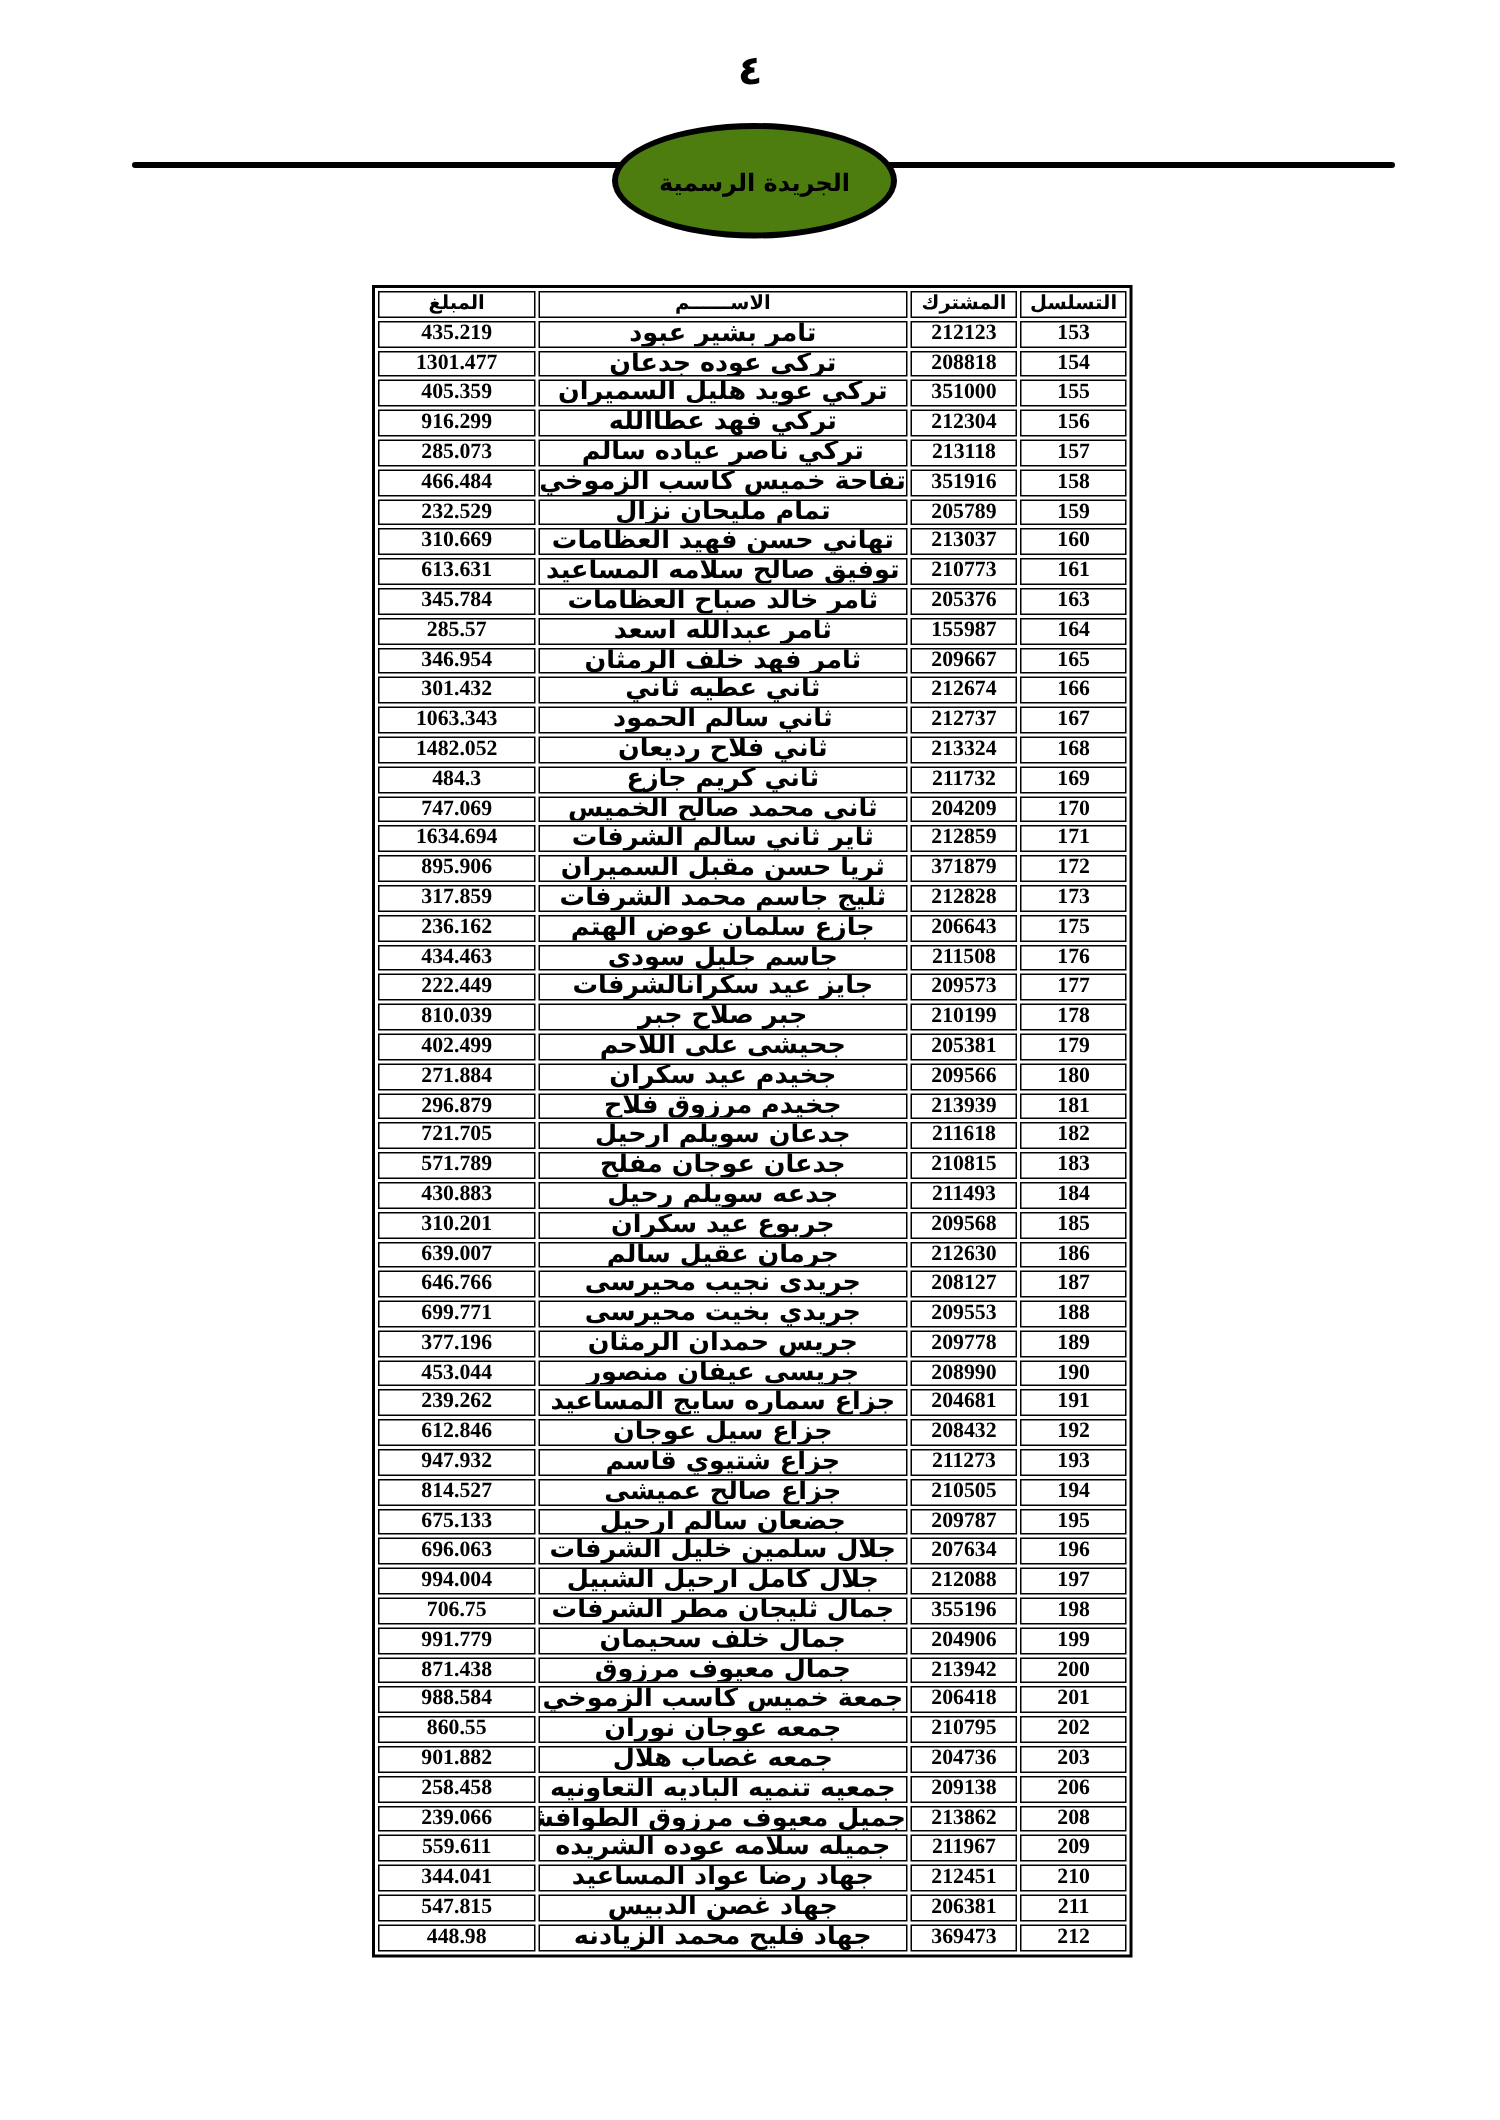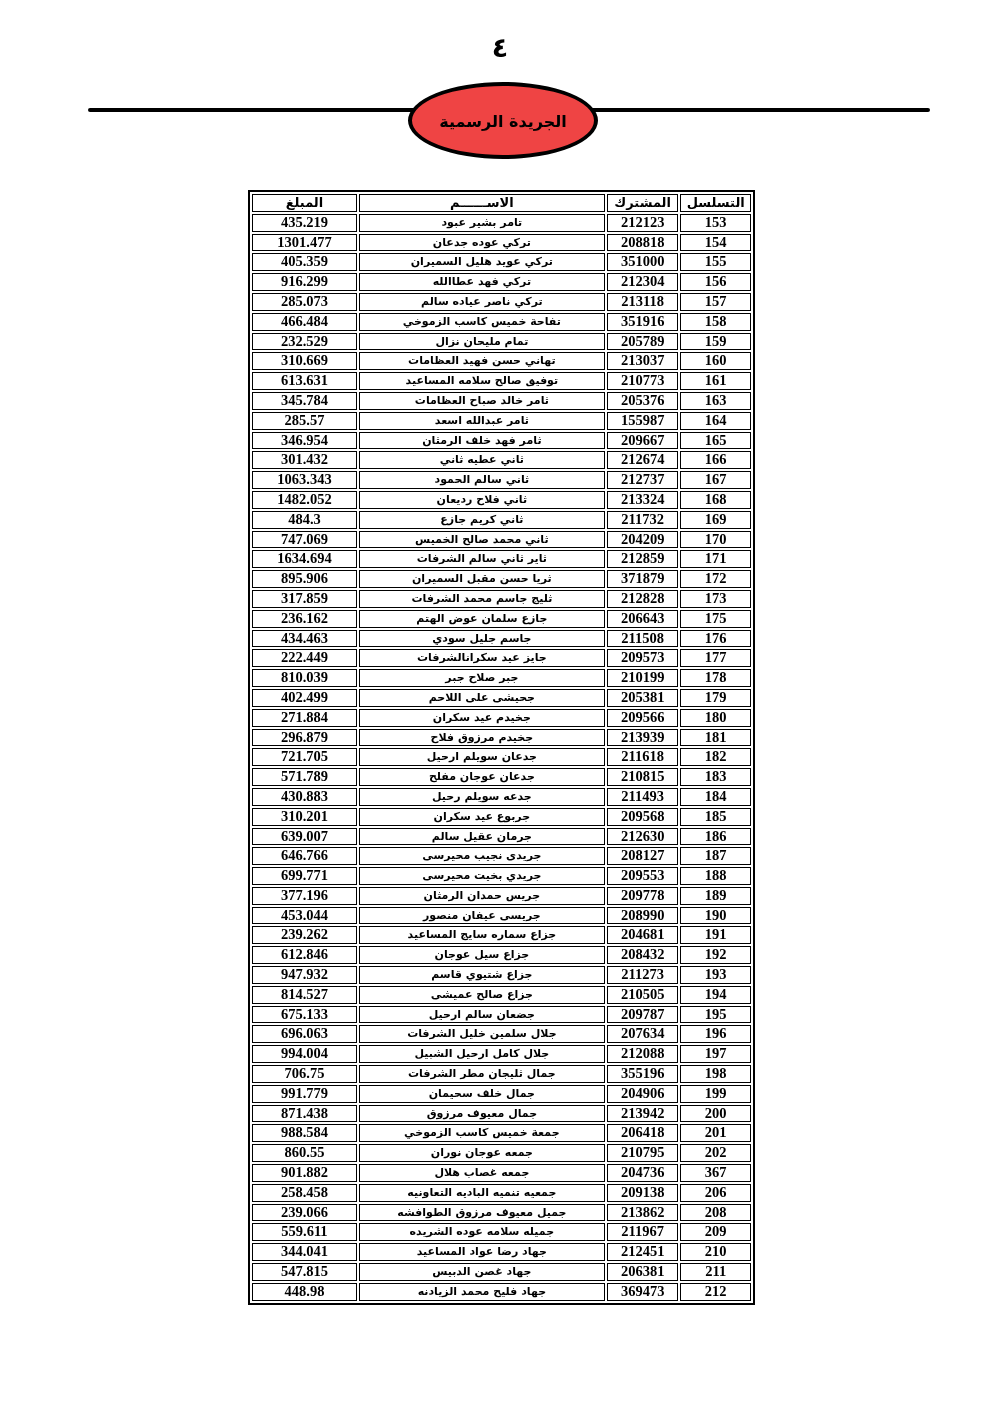--- a/index.html
+++ b/index.html
@@ -34,21 +34,21 @@
     border-radius: 2px;
     z-index: 1;
   }
   .banner-ellipse {
     position: absolute;
     left: 408px;
     top: 82px;
     width: 190px;
     height: 77px;
     box-sizing: border-box;
-    background: #ef4444;
+    background: #4d7c0f;
     border: 4px solid #000;
     border-radius: 50%;
     display: flex;
     align-items: center;
     justify-content: center;
     z-index: 2;
   }
   .banner-ellipse span {
     font-weight: bold;
     font-size: 16px;
@@ -91,21 +91,21 @@
   }
   .gazette-table td.num {
     font-family: "Liberation Serif", serif;
     font-weight: bold;
     font-size: 14.5px;
     direction: ltr;
   }
   .gazette-table td.arabic {
     font-family: "DejaVu Sans", sans-serif;
     font-weight: bold;
-    font-size: 11px;
+    font-size: 17px;
   }
 </style>
 </head>
 <body>
 
 <div class="page-number">٤</div>
 
 <div class="header-rule"></div>
 
 <div class="banner-ellipse">
@@ -410,21 +410,21 @@
         <td class="arabic">جمعة خميس كاسب الزموخي</td>
         <td class="num">988.584</td>
       </tr>
       <tr>
         <td class="num">202</td>
         <td class="num">210795</td>
         <td class="arabic">جمعه عوجان نوران</td>
         <td class="num">860.55</td>
       </tr>
       <tr>
-        <td class="num">367</td>
+        <td class="num">203</td>
         <td class="num">204736</td>
         <td class="arabic">جمعه غصاب هلال</td>
         <td class="num">901.882</td>
       </tr>
       <tr>
         <td class="num">206</td>
         <td class="num">209138</td>
         <td class="arabic">جمعيه تنميه الباديه التعاونيه</td>
         <td class="num">258.458</td>
       </tr>

